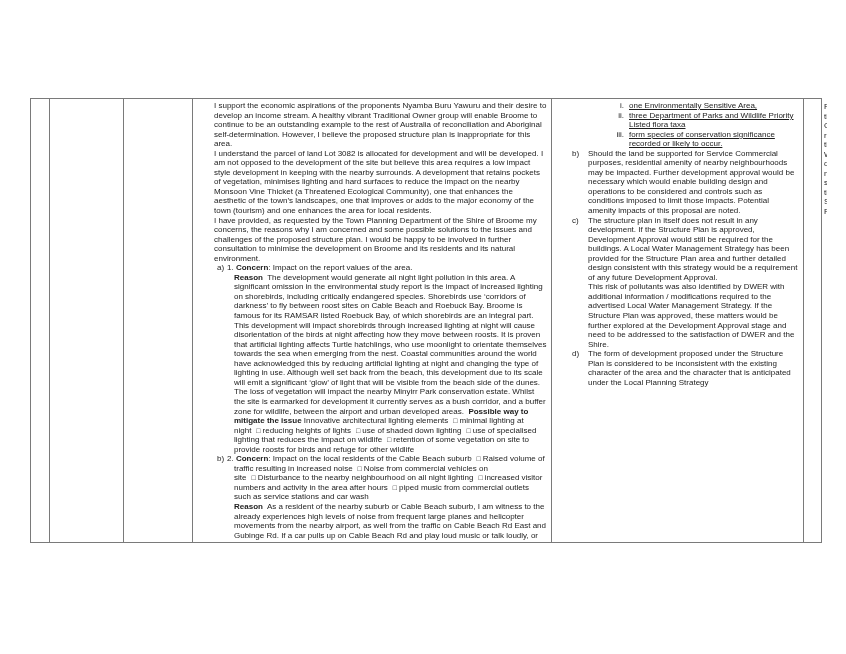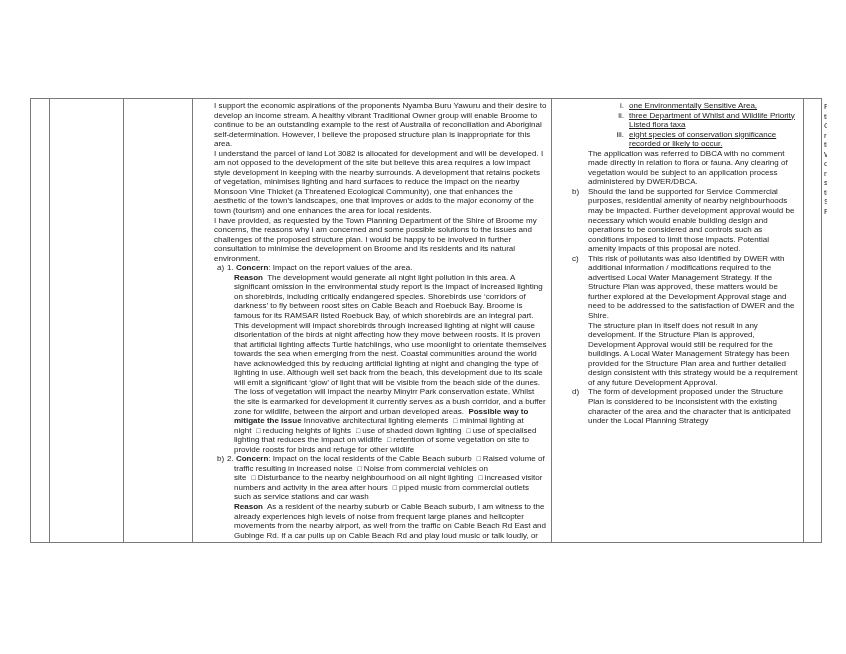--- a/index.html
+++ b/index.html
@@ -69,39 +69,38 @@
 
   <div class="cell c5">
     <div class="resp-body">
       <div class="roman-list">
         <div class="roman-row">
           <span class="rnum">i.</span>
           <span class="rtext">one Environmentally Sensitive Area,</span>
         </div>
         <div class="roman-row">
           <span class="rnum">ii.</span>
-          <span class="rtext">three Department of Whilst and Wildlife Priority Listed flora taxa</span>
+          <span class="rtext">three Department of Parks and Wildlife Priority Listed flora taxa</span>
         </div>
         <div class="roman-row">
           <span class="rnum">iii.</span>
-          <span class="rtext">eight species of conservation significance recorded or likely to occur.</span>
+          <span class="rtext">form species of conservation significance recorded or likely to occur.</span>
         </div>
       </div>
-      <p>The application was referred to DBCA with no comment made directly in relation to flora or fauna. Any clearing of vegetation would be subject to an application process administered by DWER/DBCA.</p>
     </div>
 
     <div class="resp-item">
       <span class="marker">b)</span>
       <p>Should the land be supported for Service Commercial purposes, residential amenity of nearby neighbourhoods may be impacted. Further development approval would be necessary which would enable building design and operations to be considered and controls such as conditions imposed to limit those impacts. Potential amenity impacts of this proposal are noted.</p>
     </div>
 
     <div class="resp-item">
       <span class="marker">c)</span>
+      <p>The structure plan in itself does not result in any development. If the Structure Plan is approved, Development Approval would still be required for the buildings. A Local Water Management Strategy has been provided for the Structure Plan area and further detailed design consistent with this strategy would be a requirement of any future Development Approval.</p>
       <p>This risk of pollutants was also identified by DWER with additional information / modifications required to the advertised Local Water Management Strategy. If the Structure Plan was approved, these matters would be further explored at the Development Approval stage and need to be addressed to the satisfaction of DWER and the Shire.</p>
-      <p>The structure plan in itself does not result in any development. If the Structure Plan is approved, Development Approval would still be required for the buildings. A Local Water Management Strategy has been provided for the Structure Plan area and further detailed design consistent with this strategy would be a requirement of any future Development Approval.</p>
     </div>
 
     <div class="resp-item">
       <span class="marker">d)</span>
       <p>The form of development proposed under the Structure Plan is considered to be inconsistent with the existing character of the area and the character that is anticipated under the Local Planning Strategy</p>
     </div>
   </div>
 
   <div class="cell c6">
     <p>Recommended that Council recommends that WAPC does not support the Structure Plan</p>

